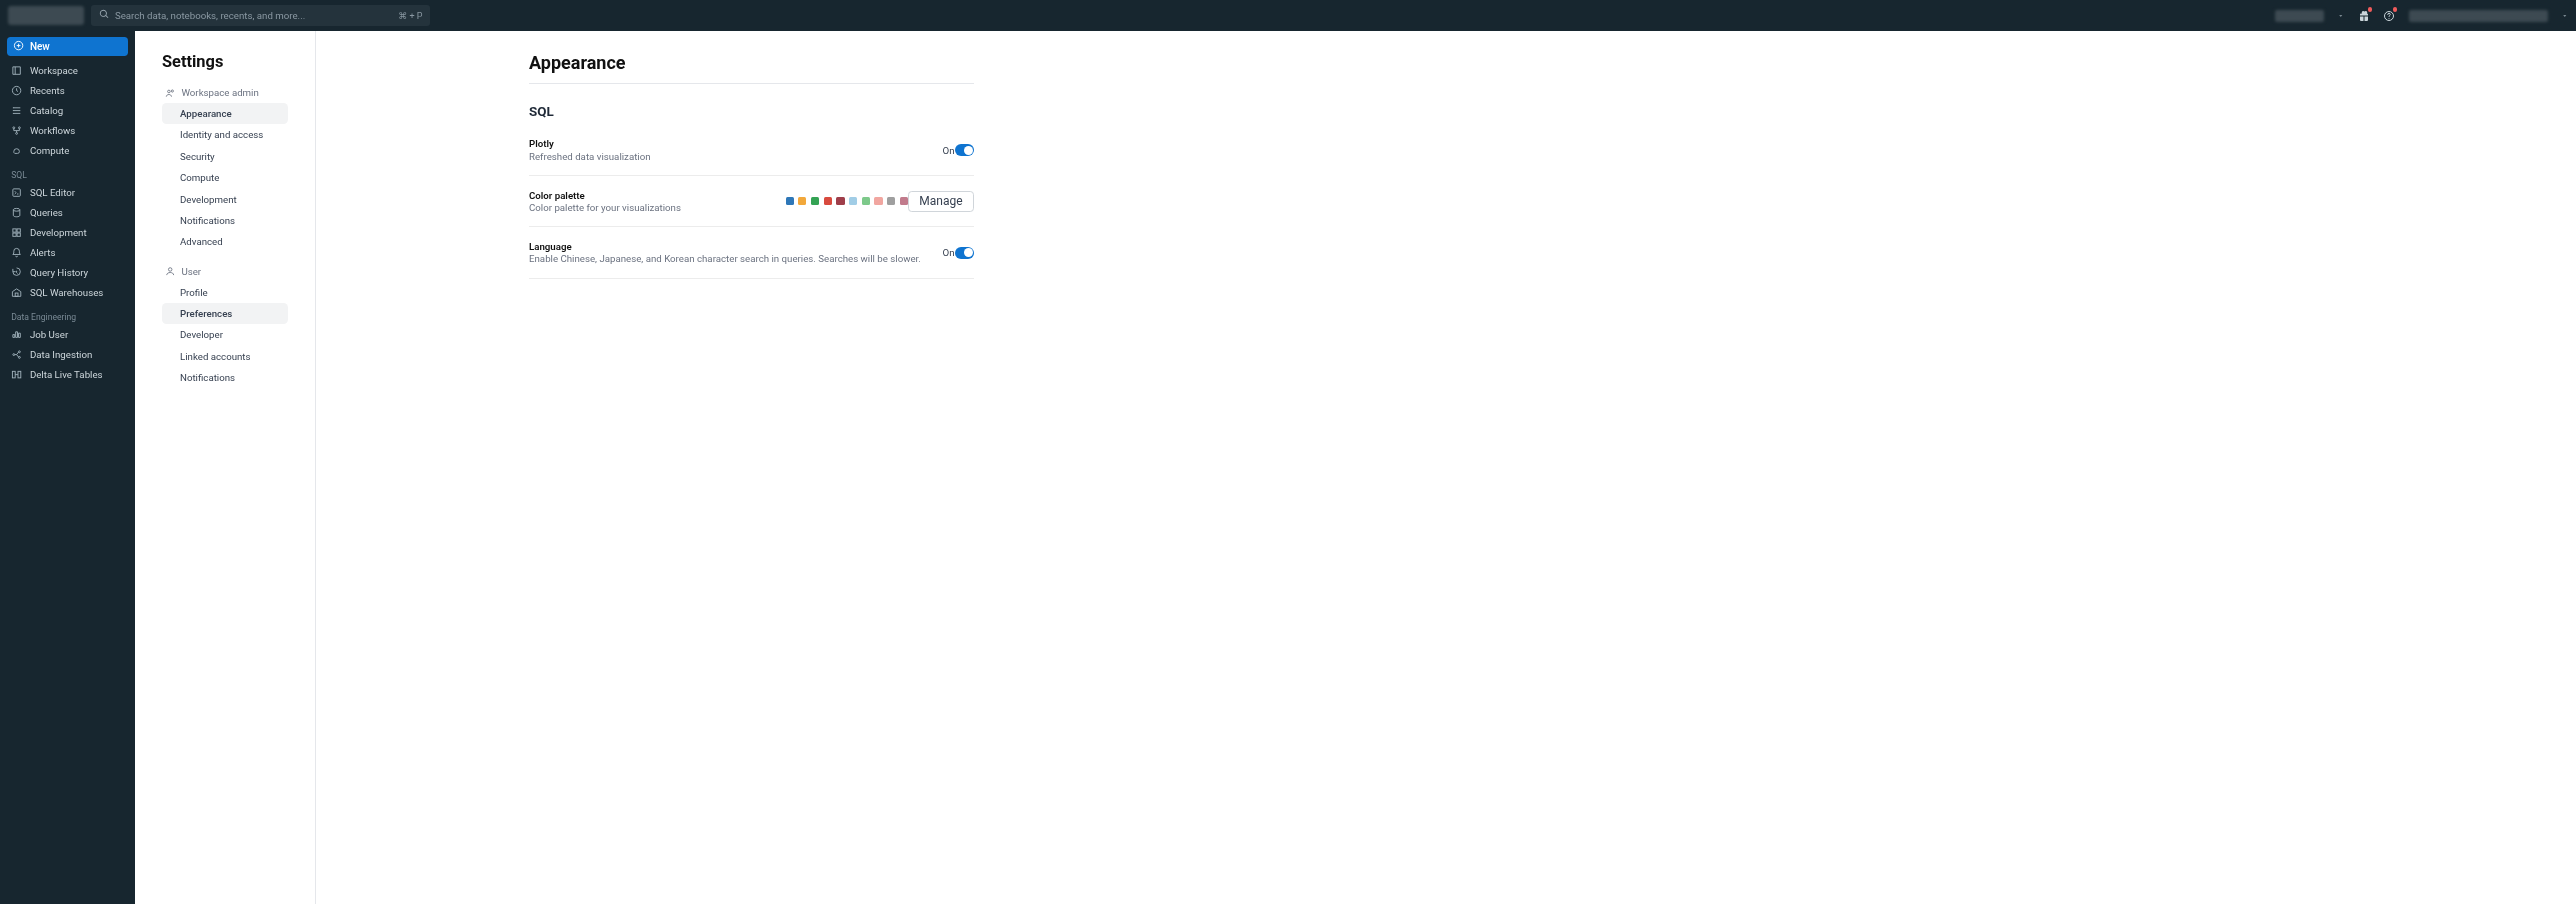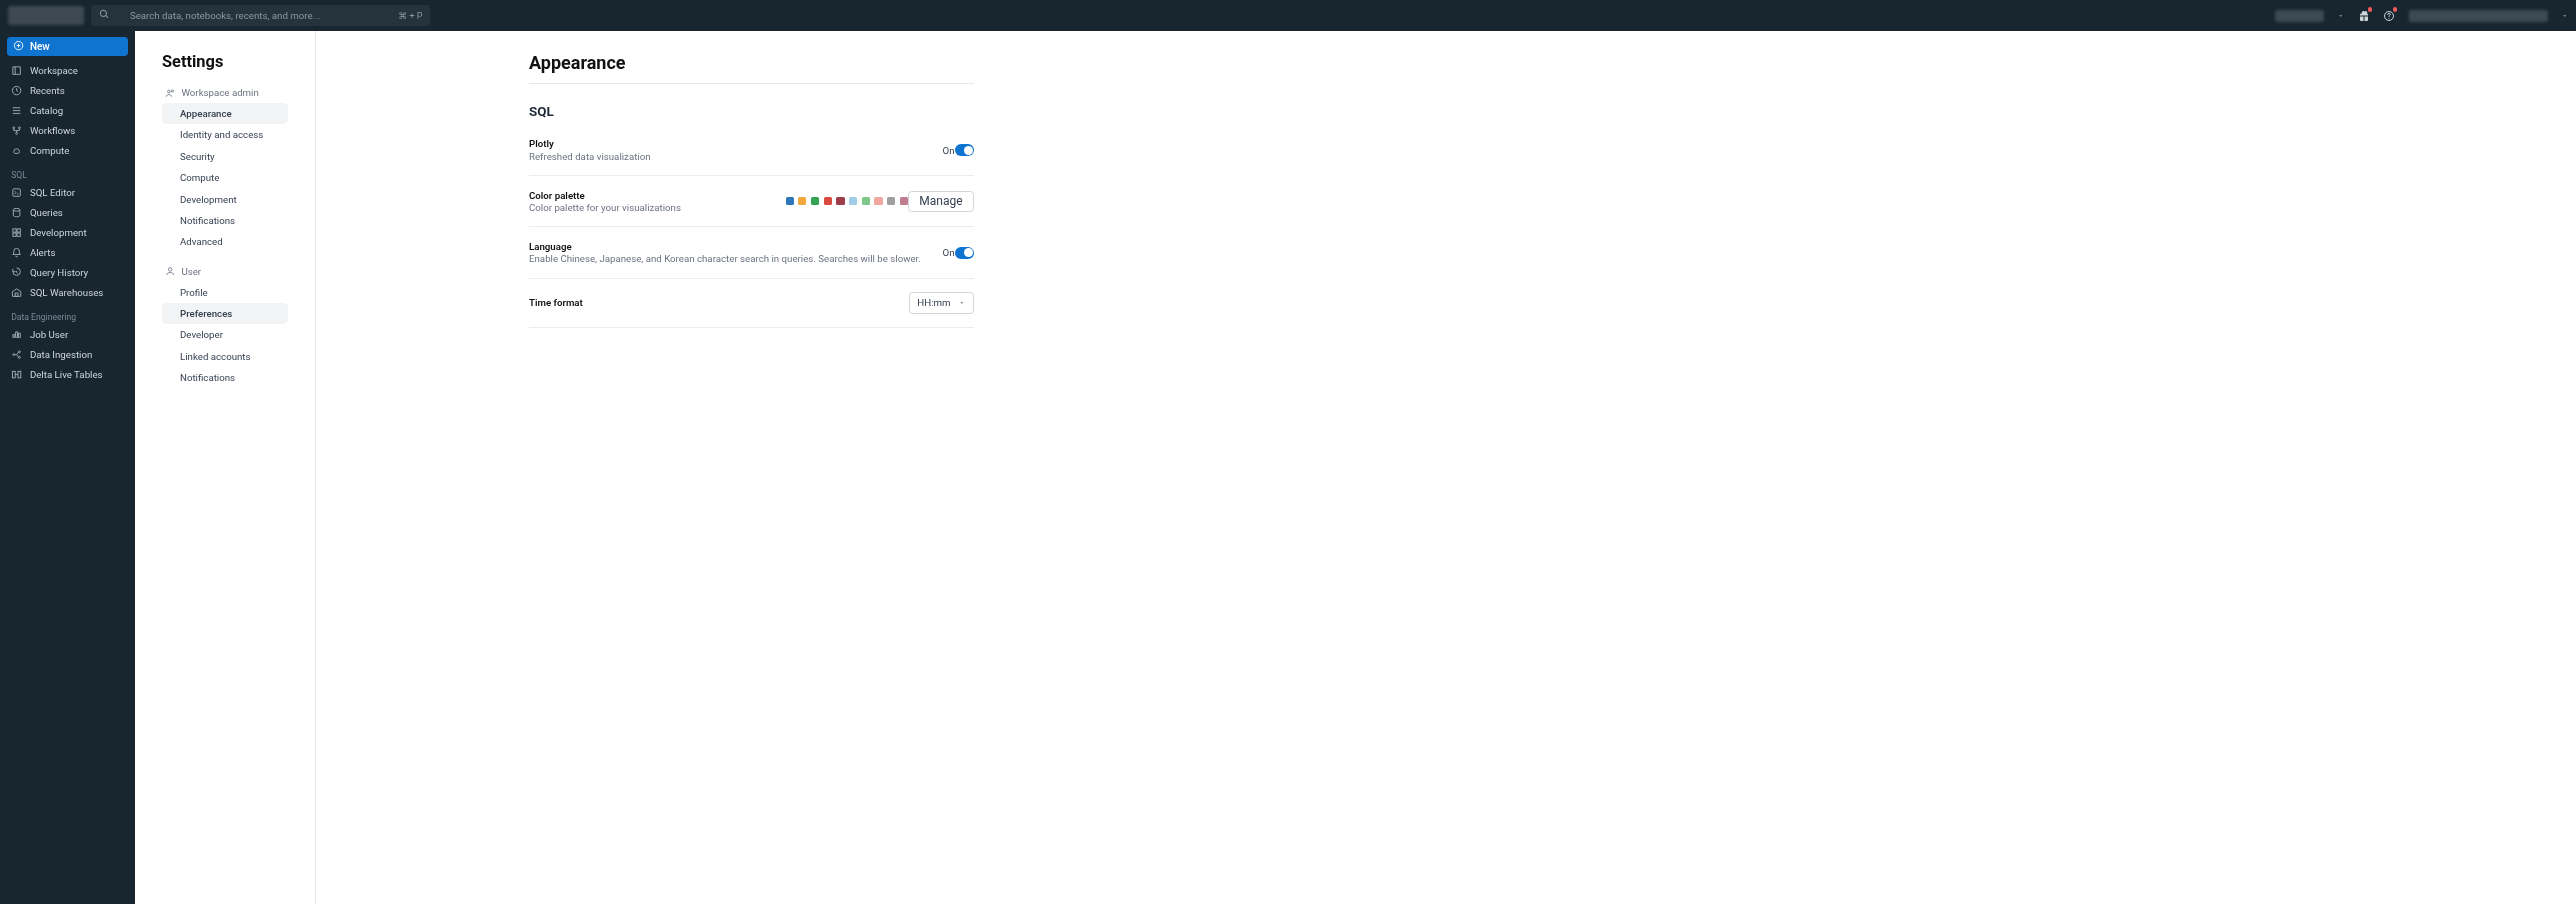--- a/index.html
+++ b/index.html
@@ -29,21 +29,21 @@
       filter: blur(1.5px);
     }
     .search-wrap {
       display: flex;
       align-items: center;
       width: 339px;
       height: 21.6px;
       background: #24333c;
       border-radius: 3px;
       padding: 0 7.5px;
-      gap: 21px;
+      gap: 6px;
     }
     .search-wrap svg { fill: #9aa8b1; }
     .search-wrap input {
       flex: 1;
       background: transparent;
       border: none;
       outline: none;
       color: #c6d0d7;
       font-size: 9.7px;
     }
@@ -498,31 +498,18 @@
           <div class="name">Language</div>
           <div class="desc">Enable Chinese, Japanese, and Korean character search in queries. Searches will be slower.</div>
         </div>
         <div class="right">
           <span class="state-label">On</span>
           <div class="toggle"></div>
         </div>
       </div>
 
 
-      <div class="setting-row">
-        <div class="left">
-          <div class="name">Time format</div>
-        </div>
-        <div class="right">
-          <div class="select" style="min-width:57px">
-            <span>HH:mm</span>
-            <svg viewBox="0 0 24 24">
-                <path d="M7 10l5 5 5-5z"></path>
-              </svg>
-          </div>
-        </div>
-      </div>
 
     </div>
   </section>
 
 </div>
 
 
 </body></html>

